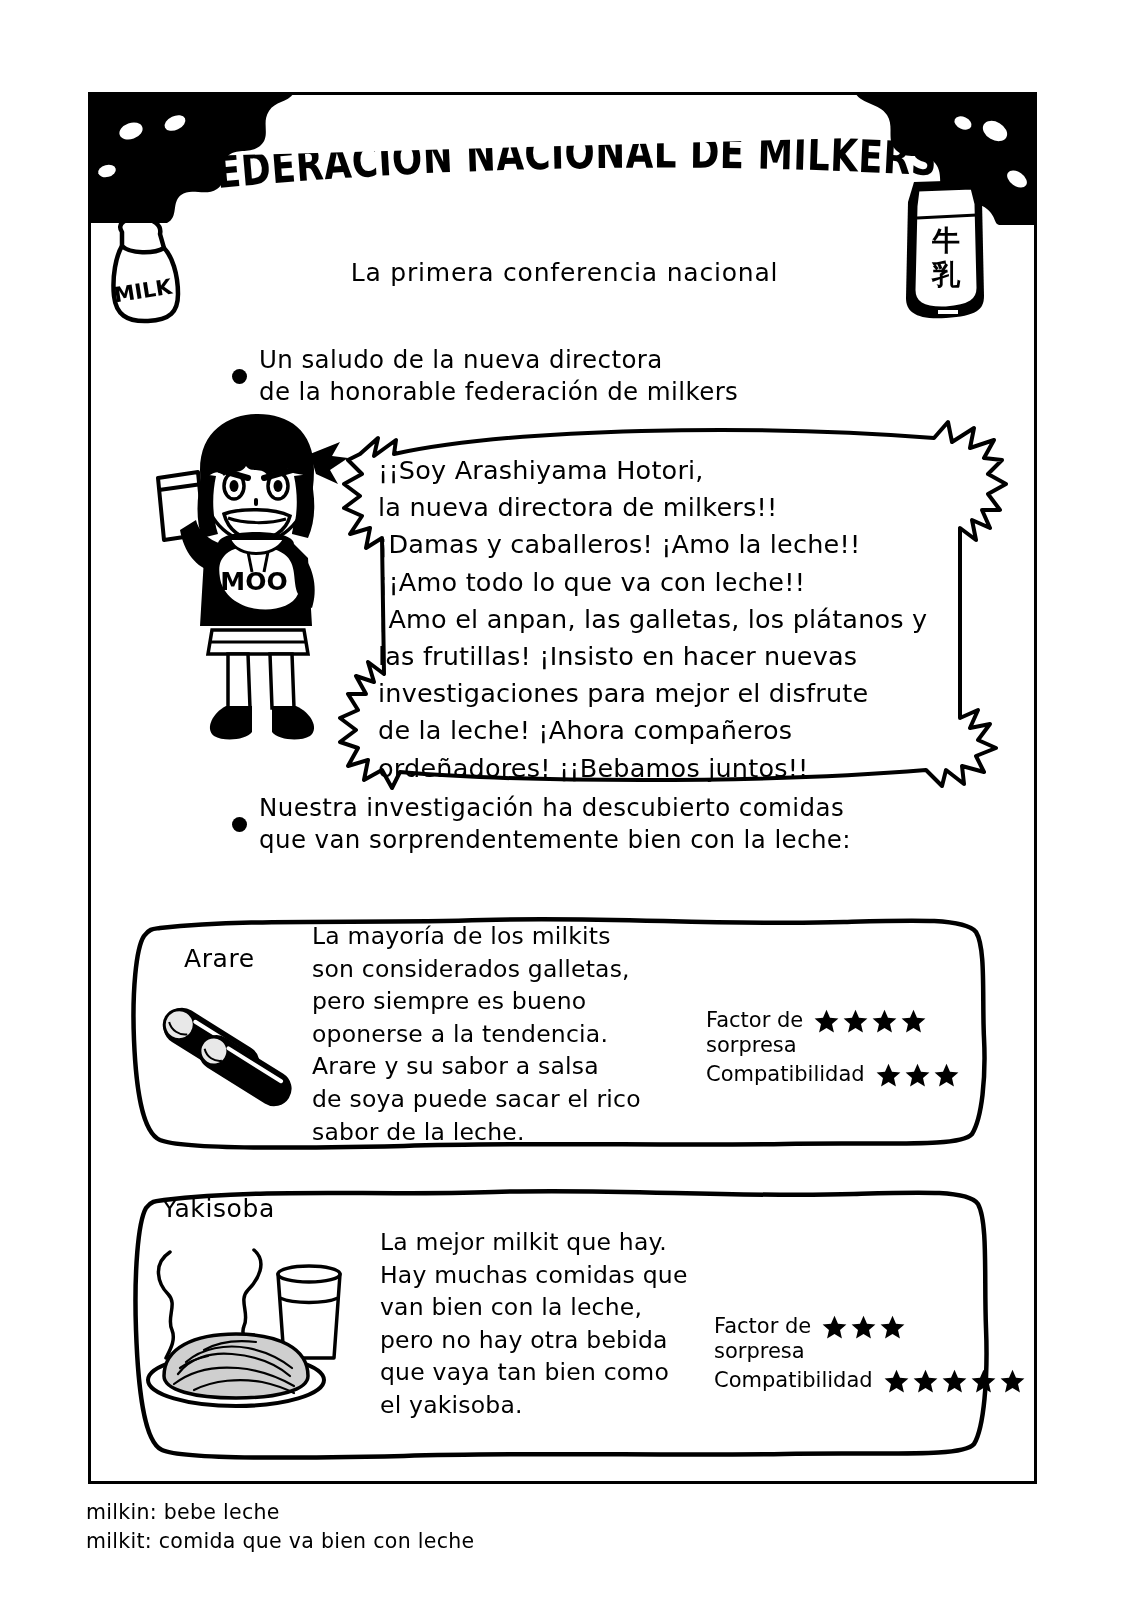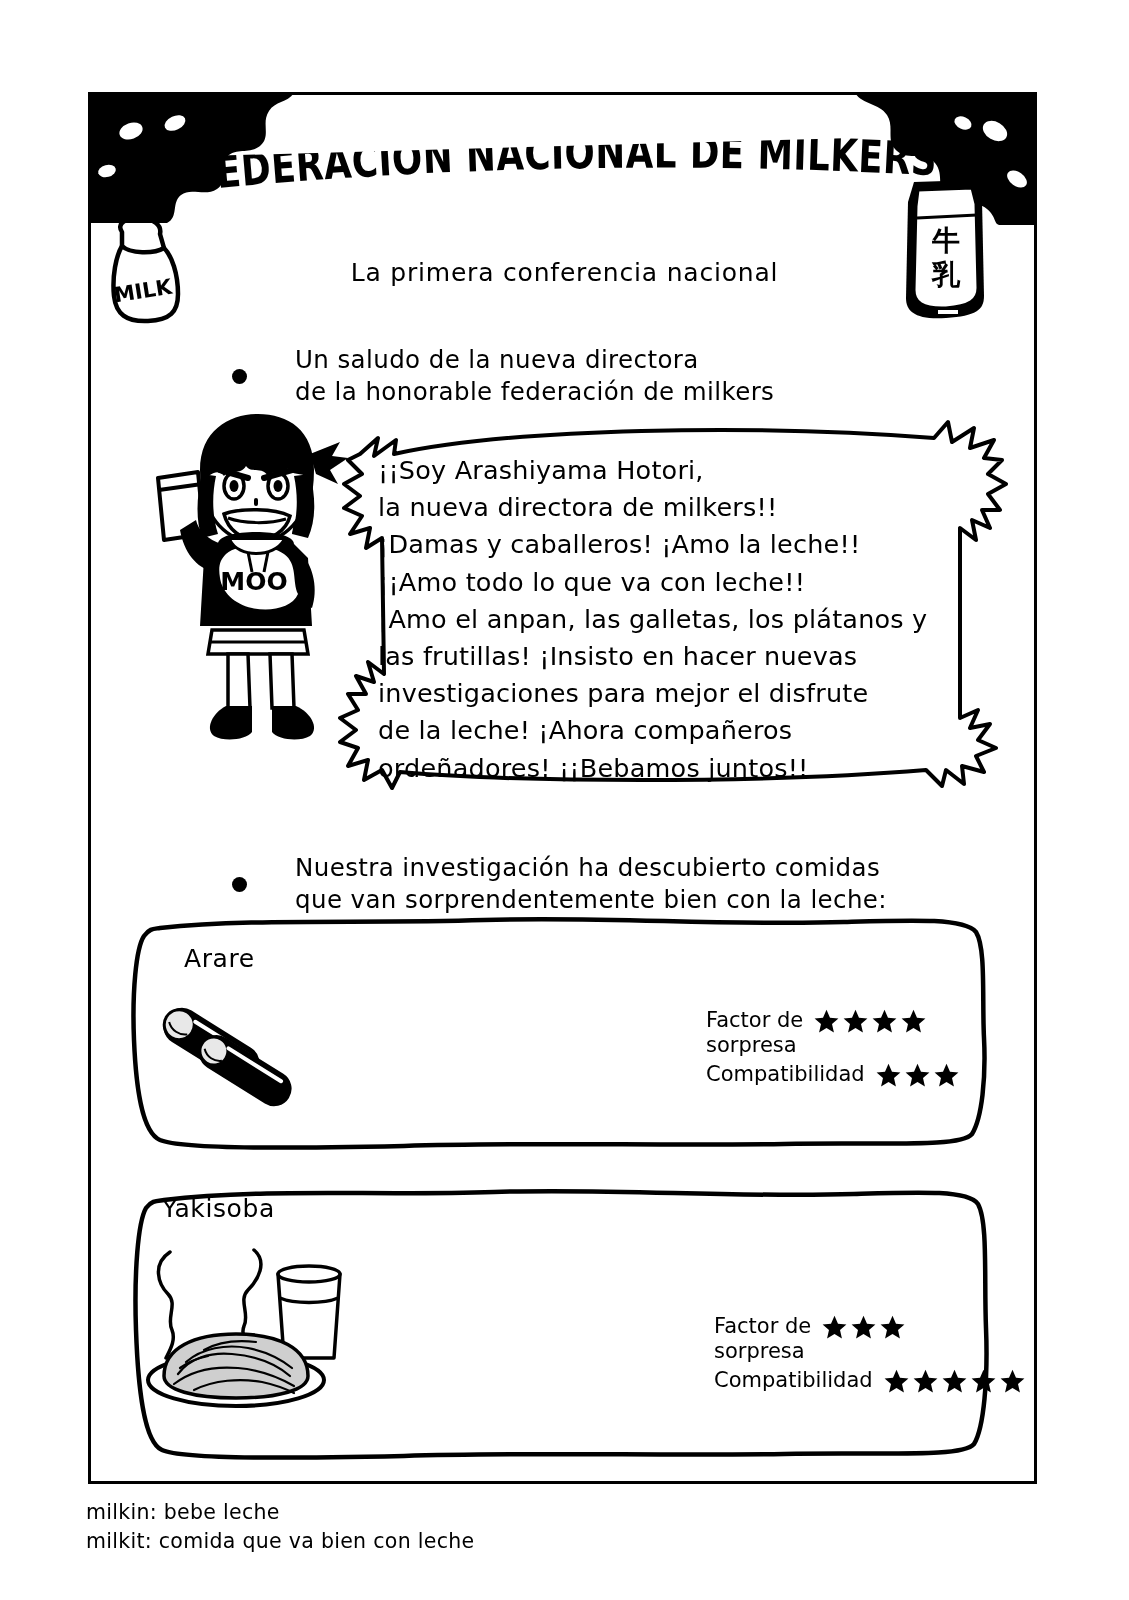--- a/index.html
+++ b/index.html
@@ -75,24 +75,23 @@
   .bullet-dot {
     width: 15px; height: 15px;
     border-radius: 50%;
     background: #000;
     flex: 0 0 auto;
   }
   .bullet-text {
     font-size: 24.5px;
     line-height: 32px;
     letter-spacing: 0.4px;
-    margin-left: 36px;
   }
   .bullet-1 { left: 232px; top: 344px; }
-  .bullet-2 { left: 232px; top: 852px; }
+  .bullet-2 { left: 232px; top: 792px; }
 
   
   .character { position: absolute; left: 152px; top: 412px; }
 
   
   .speech-bubble {
     position: absolute;
     left: 334px;
     top: 418px;
     width: 684px;
@@ -368,20 +367,27 @@
 
       <g transform="rotate(32 96 66)">
         <rect x="44" y="52" width="100" height="32" rx="16" fill="#000" stroke="#000" stroke-width="3"></rect>
         <circle cx="57" cy="68" r="14" fill="#e8e8e8" stroke="#000" stroke-width="3"></circle>
         <path d="M48 71 C54 77 63 77 69 72" stroke="#000" stroke-width="2" fill="none"></path>
         <path d="M68 58 L130 58" stroke="#fff" stroke-width="4" stroke-linecap="round"></path>
       </g>
     </svg>
   </div>
 
+  <div class="card-desc arare-desc" style="white-space: pre-line;">La mayoría de los milkits
+son considerados galletas,
+pero siempre es bueno
+oponerse a la tendencia.
+Arare y su sabor a salsa
+de soya puede sacar el rico
+sabor de la leche.</div>
 
   <div class="ratings arare-ratings">
     <div class="rating-row">
       <span class="rating-label">Factor de
 sorpresa</span>
       <span class="rating-stars">
           <svg class="star" viewBox="0 0 24 24">
             <path d="M12 1.6 L15.1 8.6 L22.6 9.3 L16.9 14.3 L18.6 21.7 L12 17.7 L5.4 21.7 L7.1 14.3 L1.4 9.3 L8.9 8.6 Z" fill="#000"></path>
           </svg>
           <svg class="star" viewBox="0 0 24 24">
@@ -444,20 +450,26 @@
         <path d="M34 140 C46 124 66 118 88 120 C112 122 132 130 146 142"></path>
         <path d="M30 150 C48 136 70 132 94 134 C118 136 136 144 150 152"></path>
         <path d="M42 128 C58 114 82 110 104 114 C124 118 138 126 148 134"></path>
         <path d="M50 156 C70 146 96 144 118 148 C132 151 142 155 150 159"></path>
         <path d="M60 116 C74 108 94 106 112 108"></path>
         <path d="M36 134 C44 128 54 124 64 122"></path>
       </g>
     </svg>
   </div>
 
+  <div class="card-desc yaki-desc" style="white-space: pre-line;">La mejor milkit que hay.
+Hay muchas comidas que
+van bien con la leche,
+pero no hay otra bebida
+que vaya tan bien como
+el yakisoba.</div>
 
   <div class="ratings yaki-ratings">
     <div class="rating-row">
       <span class="rating-label">Factor de
 sorpresa</span>
       <span class="rating-stars">
           <svg class="star" viewBox="0 0 24 24">
             <path d="M12 1.6 L15.1 8.6 L22.6 9.3 L16.9 14.3 L18.6 21.7 L12 17.7 L5.4 21.7 L7.1 14.3 L1.4 9.3 L8.9 8.6 Z" fill="#000"></path>
           </svg>
           <svg class="star" viewBox="0 0 24 24">

